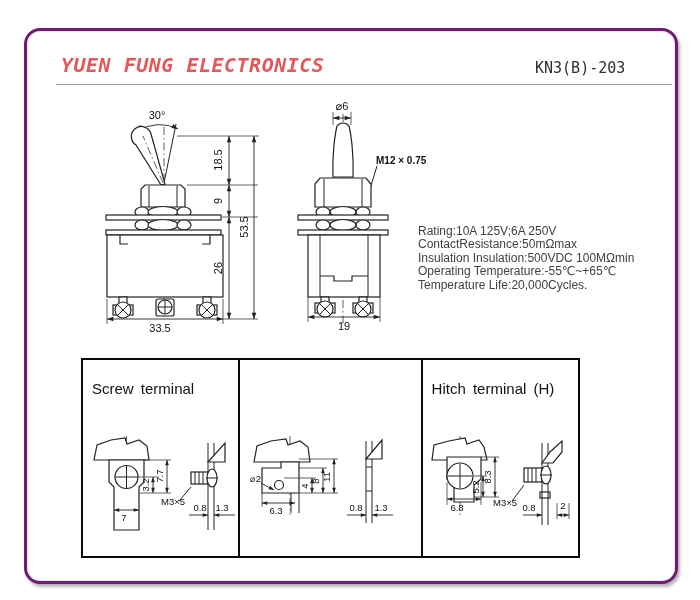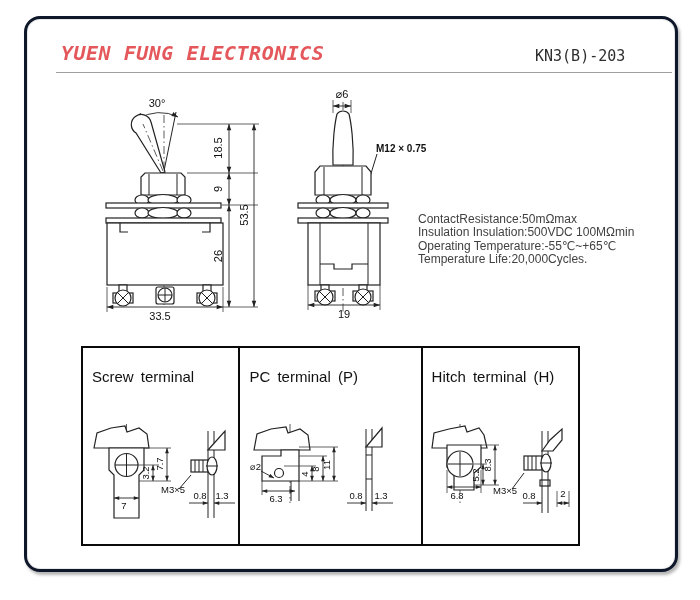--- a/index.html
+++ b/index.html
@@ -1,19 +1,19 @@
 <!DOCTYPE html>
 <html><head>
 <meta charset="utf-8">
 <style>
   html,body{margin:0;padding:0;background:#fff;}
   .page{position:relative;width:700px;height:600px;background:#fff;overflow:hidden;
         font-family:"Liberation Sans","DejaVu Sans",sans-serif;}
-  .card{position:absolute;left:24px;top:16px;width:654px;height:556px;box-sizing:border-box;
-        background:#fff;border:3px solid #0f172a;border-radius:16px;
+  .card{position:absolute;left:24px;top:28px;width:654px;height:556px;box-sizing:border-box;
+        background:#fff;border:3px solid #701a75;border-radius:16px;
         box-shadow:2px 3px 3px rgba(120,120,120,.55), inset 0 0 0 1px #e9e9e9;}
   .company{position:absolute;left:34px;top:22px;font-family:"DejaVu Sans Mono","Liberation Mono",monospace;
         font-style:italic;font-weight:bold;font-size:20px;letter-spacing:.5px;color:#e4585c;white-space:nowrap;}
   .model{position:absolute;left:508px;top:28px;font-family:"DejaVu Sans Mono","Liberation Mono",monospace;
         font-size:15px;color:#2e2e2e;white-space:nowrap;}
   .rule{position:absolute;left:29px;top:53px;width:616px;height:1px;background:#9f9f9f;}
   .specs{position:absolute;left:391px;top:194px;width:265px;color:#414141;font-size:12px;line-height:13.4px;white-space:nowrap;}
   .tbl{position:absolute;left:54px;top:327px;width:499px;height:200px;box-sizing:border-box;
        border:2px solid #0a0a0a;display:flex;background:#fff;}
   .cell{position:relative;box-sizing:border-box;}
@@ -138,20 +138,21 @@
       <circle class="o" cx="72" cy="209" r="8"></circle>
       <line class="thin" x1="66" y1="203" x2="78" y2="215"></line>
         <line class="thin" x1="78" y1="203" x2="66" y2="215"></line>
       <line class="ext" x1="17" y1="197" x2="17" y2="222"></line>
         <line class="ext" x1="89" y1="197" x2="89" y2="222"></line>
       <line class="dim" x1="17" y1="217" x2="89" y2="217" marker-start="url(#sv-ar)" marker-end="url(#sv-ar)"></line>
       <text class="big" x="53" y="230" text-anchor="middle">19</text>
     </svg>
 
     <div class="specs">
+      <div>Rating:10A 125V;6A 250V</div>
       <div>ContactResistance:50mΩmax</div>
       <div>Insulation Insulation:500VDC 100MΩmin</div>
       <div>Operating Temperature:-55℃~+65℃</div>
       <div>Temperature Life:20,000Cycles.</div>
     </div>
 
     <div class="tbl">
 
       <div class="cell c1">
         <div class="cellhead">Screw terminal</div>
@@ -188,21 +189,20 @@
           <text class="sm" x="70" y="70" text-anchor="start">M3×5</text>
           <line class="thin" x1="88" y1="66" x2="100" y2="52"></line>
           <text class="sm" x="109" y="76" text-anchor="middle">0.8</text>
           <text class="sm" x="131" y="76" text-anchor="middle">1.3</text>
           <line class="dim" x1="98" y1="80" x2="117" y2="80" marker-end="url(#p1-ar)"></line>
           <line class="dim" x1="144" y1="80" x2="123" y2="80" marker-end="url(#p1-ar)"></line>
         </svg>
       </div>
 
       <div class="cell c2">
-        <div class="cellhead">PC terminal (P)</div>
         <svg class="dwg" style="left:6px;top:75px;" width="150" height="100" viewBox="0 0 150 100">
           <defs>
             <marker id="p2-ar" viewBox="0 0 8 6" refX="7.5" refY="3" markerWidth="7" markerHeight="5" orient="auto-start-reverse">
               <path d="M0.5,0.5 L7.5,3 L0.5,5.5 Z" fill="#222"></path>
             </marker>
           </defs>
           <line class="cl" x1="44" y1="1" x2="44" y2="80"></line>
           <path class="o" d="M8,27 L11,11 L25,6 L40,4 L42,10 L54,6 L62,12 L64,27 Z"></path>
           <path class="o" d="M35,27 L53,27 L53,58 L16,58 L16,33 L35,33 Z"></path>
           <line class="thin" x1="45" y1="58" x2="45" y2="78"></line>

